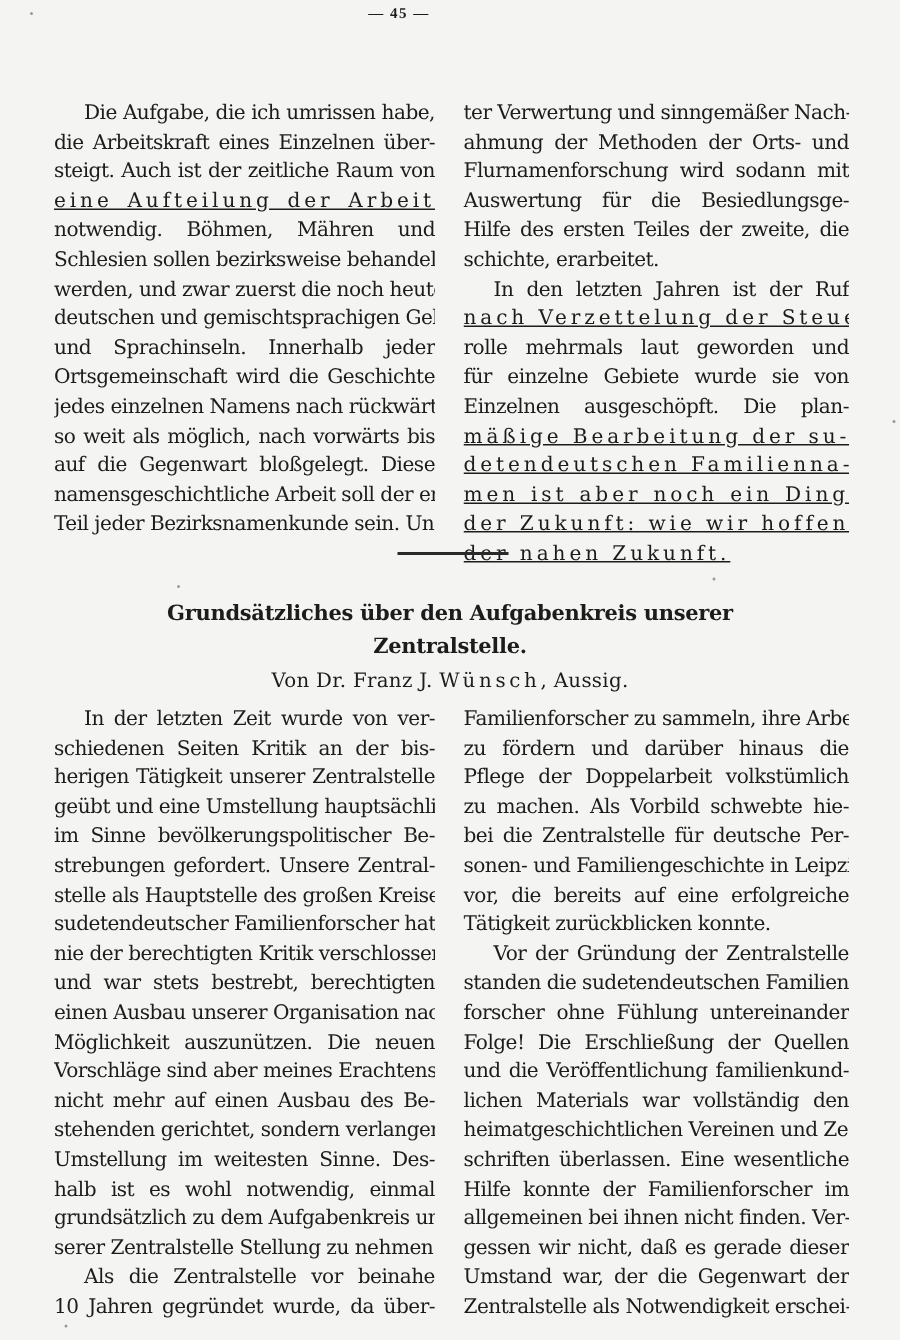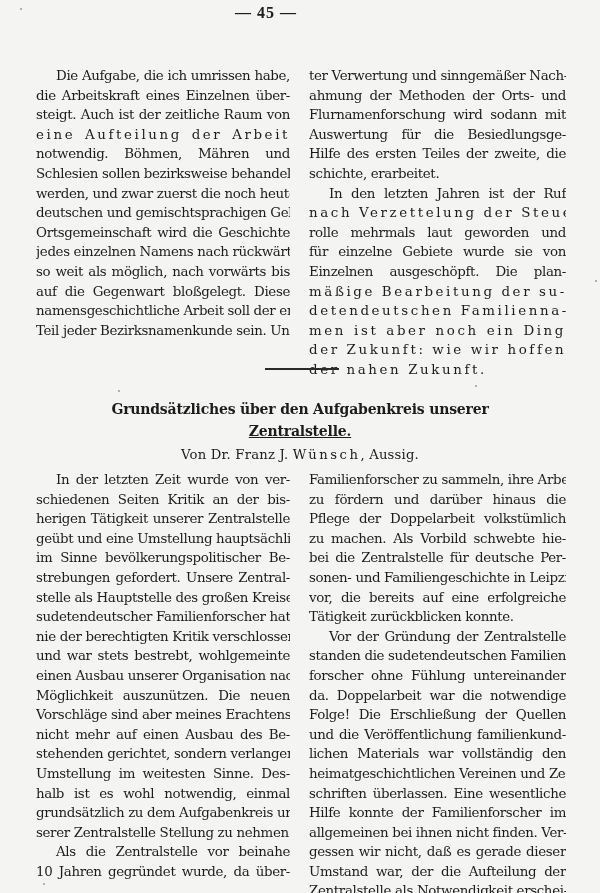--- a/index.html
+++ b/index.html
@@ -7,49 +7,49 @@
       width: 600px; height: 893px; overflow: hidden;
       background: #f4f4f2;
       font-family: "DejaVu Serif", serif;
       color: #1c1c1c;
       position: relative;
     }
     .page { position: absolute; left: 0; top: 0; width: 600px; height: 893px; }
     .page-number {
       position: absolute; top: 4px; left: 0; width: 532px;
       text-align: center; font-family: "Liberation Serif", serif;
-      font-weight: bold; font-size: 16px; letter-spacing: 1px;
+      font-weight: bold; font-size: 10px; letter-spacing: 1px;
     }
     .col {
       position: absolute; font-size: 13.4px; line-height: 19.6px;
       font-family: "DejaVu Serif", serif; letter-spacing: -0.35px;
     }
     .col .ln {
       display: block; white-space: nowrap;
       text-align: justify; text-align-last: justify;
       height: 19.6px; overflow: hidden;
     }
     .col .ln.last { text-align-last: left; }
     .col .ln.indent { padding-left: 20px; }
-    .col .sp { letter-spacing: 2.6px; }
+    .col .sp { letter-spacing: 2.6px; text-decoration: underline; }
     #col-top-left  { left: 36px;  top: 66px;  width: 254px; }
     #col-top-right { left: 309px; top: 66px;  width: 257px; }
     #col-bot-left  { left: 36px;  top: 470px; width: 254px; }
     #col-bot-right { left: 309px; top: 470px; width: 257px; }
     .divider {
       position: absolute; left: 265px; top: 368px; width: 74px; height: 2px;
       background: #2a2a2a;
     }
     .heading {
       position: absolute; left: 30px; width: 540px; text-align: center;
       font-family: "DejaVu Serif", serif; font-weight: bold;
       font-size: 14px; line-height: 22px; letter-spacing: -0.2px;
     }
     #heading-line1 { top: 398px; }
-    #heading-line2 { top: 420px; text-decoration: underline; }
+    #heading-line2 { top: 420px; }
     .byline {
       position: absolute; left: 30px; width: 540px; top: 447px;
       text-align: center; font-size: 13.2px; letter-spacing: 0.2px;
     }
     .byline .sp { letter-spacing: 2.5px; margin-top: 15px; }
     .speck { position: absolute; width: 2px; height: 2px; background: #9a9a9a; border-radius: 1px; }
   </style>
 </head>
 <body>
 
@@ -59,20 +59,21 @@
 
   <div class="col" id="col-top-left">
     <span class="ln indent">Die Aufgabe, die ich umrissen habe,</span>
     <span class="ln">die Arbeitskraft eines Einzelnen über-</span>
     <span class="ln">steigt. Auch ist der zeitliche Raum von</span>
     <span class="ln sp">eine Aufteilung der Arbeit</span>
     <span class="ln">notwendig. Böhmen, Mähren und</span>
     <span class="ln">Schlesien sollen bezirksweise behandelt</span>
     <span class="ln">werden, und zwar zuerst die noch heute</span>
     <span class="ln">deutschen und gemischtsprachigen Gebiete</span>
+    <span class="ln">und Sprachinseln. Innerhalb jeder</span>
     <span class="ln">Ortsgemeinschaft wird die Geschichte</span>
     <span class="ln">jedes einzelnen Namens nach rückwärts</span>
     <span class="ln">so weit als möglich, nach vorwärts bis</span>
     <span class="ln">auf die Gegenwart bloßgelegt. Diese</span>
     <span class="ln">namensgeschichtliche Arbeit soll der erste</span>
     <span class="ln">Teil jeder Bezirksnamenkunde sein. Un-</span>
   </div>
 
   <div class="col" id="col-top-right">
     <span class="ln">ter Verwertung und sinngemäßer Nach-</span>
@@ -103,21 +104,21 @@
   <div class="col" id="col-bot-left">
     <span class="ln indent">In der letzten Zeit wurde von ver-</span>
     <span class="ln">schiedenen Seiten Kritik an der bis-</span>
     <span class="ln">herigen Tätigkeit unserer Zentralstelle</span>
     <span class="ln">geübt und eine Umstellung hauptsächlich</span>
     <span class="ln">im Sinne bevölkerungspolitischer Be-</span>
     <span class="ln">strebungen gefordert. Unsere Zentral-</span>
     <span class="ln">stelle als Hauptstelle des großen Kreises</span>
     <span class="ln">sudetendeutscher Familienforscher hat sich</span>
     <span class="ln">nie der berechtigten Kritik verschlossen</span>
-    <span class="ln">und war stets bestrebt, wohlgemeinte</span>
+    <span class="ln">und war stets bestrebt, berechtigten</span>
     <span class="ln">einen Ausbau unserer Organisation nach</span>
     <span class="ln">Möglichkeit auszunützen. Die neuen</span>
     <span class="ln">Vorschläge sind aber meines Erachtens</span>
     <span class="ln">nicht mehr auf einen Ausbau des Be-</span>
     <span class="ln">stehenden gerichtet, sondern verlangen</span>
     <span class="ln">Umstellung im weitesten Sinne. Des-</span>
     <span class="ln">halb ist es wohl notwendig, einmal</span>
     <span class="ln">grundsätzlich zu dem Aufgabenkreis un-</span>
     <span class="ln">serer Zentralstelle Stellung zu nehmen.</span>
     <span class="ln indent">Als die Zentralstelle vor beinahe</span>
@@ -130,30 +131,29 @@
     <span class="ln">zu fördern und darüber hinaus die</span>
     <span class="ln">Pflege der Doppelarbeit volkstümlich</span>
     <span class="ln">zu machen. Als Vorbild schwebte hie-</span>
     <span class="ln">bei die Zentralstelle für deutsche Per-</span>
     <span class="ln">sonen- und Familiengeschichte in Leipzig</span>
     <span class="ln">vor, die bereits auf eine erfolgreiche</span>
     <span class="ln last">Tätigkeit zurückblicken konnte.</span>
     <span class="ln indent">Vor der Gründung der Zentralstelle</span>
     <span class="ln">standen die sudetendeutschen Familien-</span>
     <span class="ln">forscher ohne Fühlung untereinander</span>
-    <span class="ln">da. Doppelarbeit war die notwendige</span>
     <span class="ln">Folge! Die Erschließung der Quellen</span>
     <span class="ln">und die Veröffentlichung familienkund-</span>
     <span class="ln">lichen Materials war vollständig den</span>
     <span class="ln">heimatgeschichtlichen Vereinen und Zeit-</span>
     <span class="ln">schriften überlassen. Eine wesentliche</span>
     <span class="ln">Hilfe konnte der Familienforscher im</span>
     <span class="ln">allgemeinen bei ihnen nicht finden. Ver-</span>
     <span class="ln">gessen wir nicht, daß es gerade dieser</span>
-    <span class="ln">Umstand war, der die Aufteilung der</span>
+    <span class="ln">Umstand war, der die Gegenwart der</span>
     <span class="ln">Zentralstelle als Notwendigkeit erschei-</span>
 
   </div>
 
   <div class="speck" style="left:20px;top:8px"></div>
   <div class="speck" style="left:475px;top:385px"></div>
   <div class="speck" style="left:118px;top:390px"></div>
   <div class="speck" style="left:43px;top:883px"></div>
   <div class="speck" style="left:595px;top:280px"></div>
 </div>

